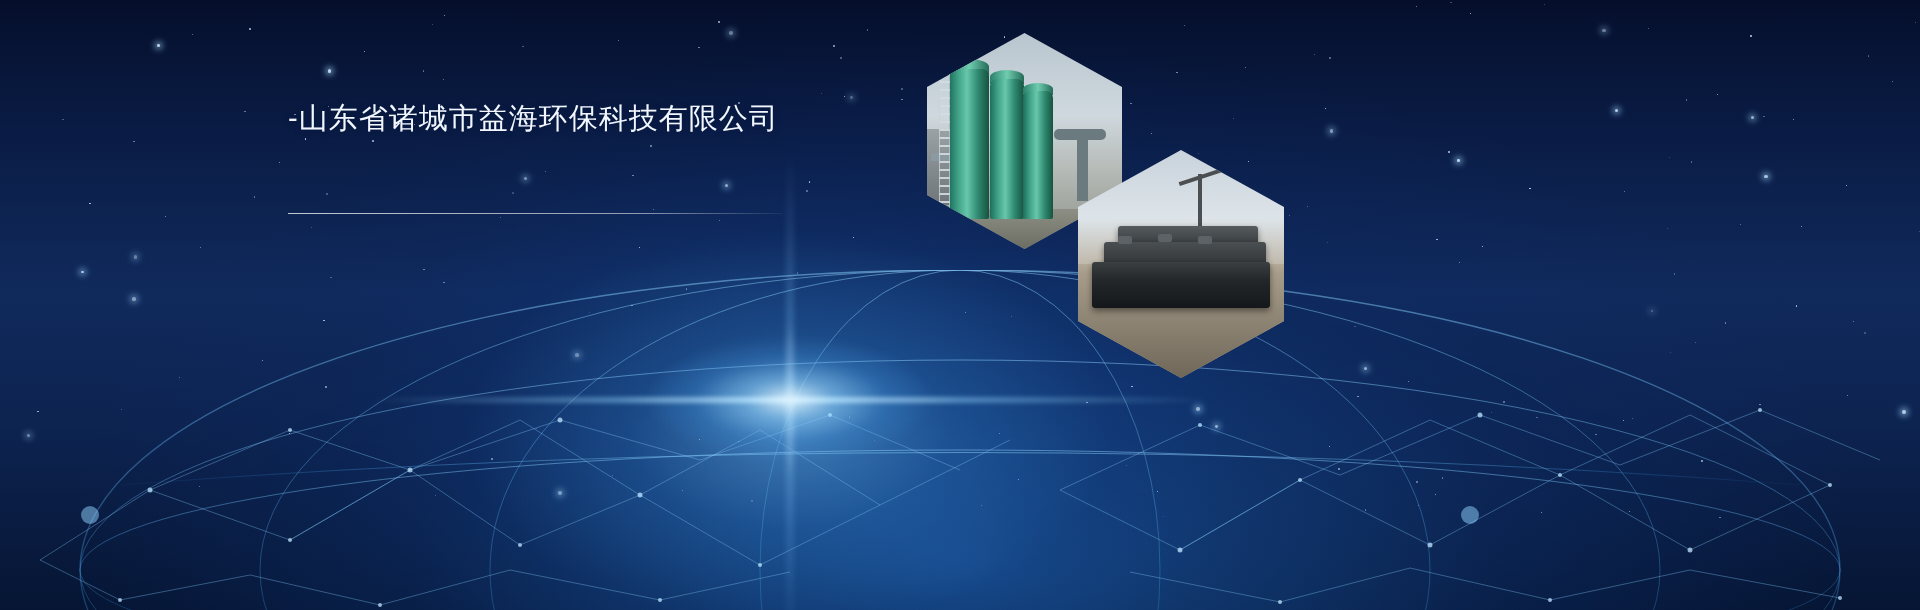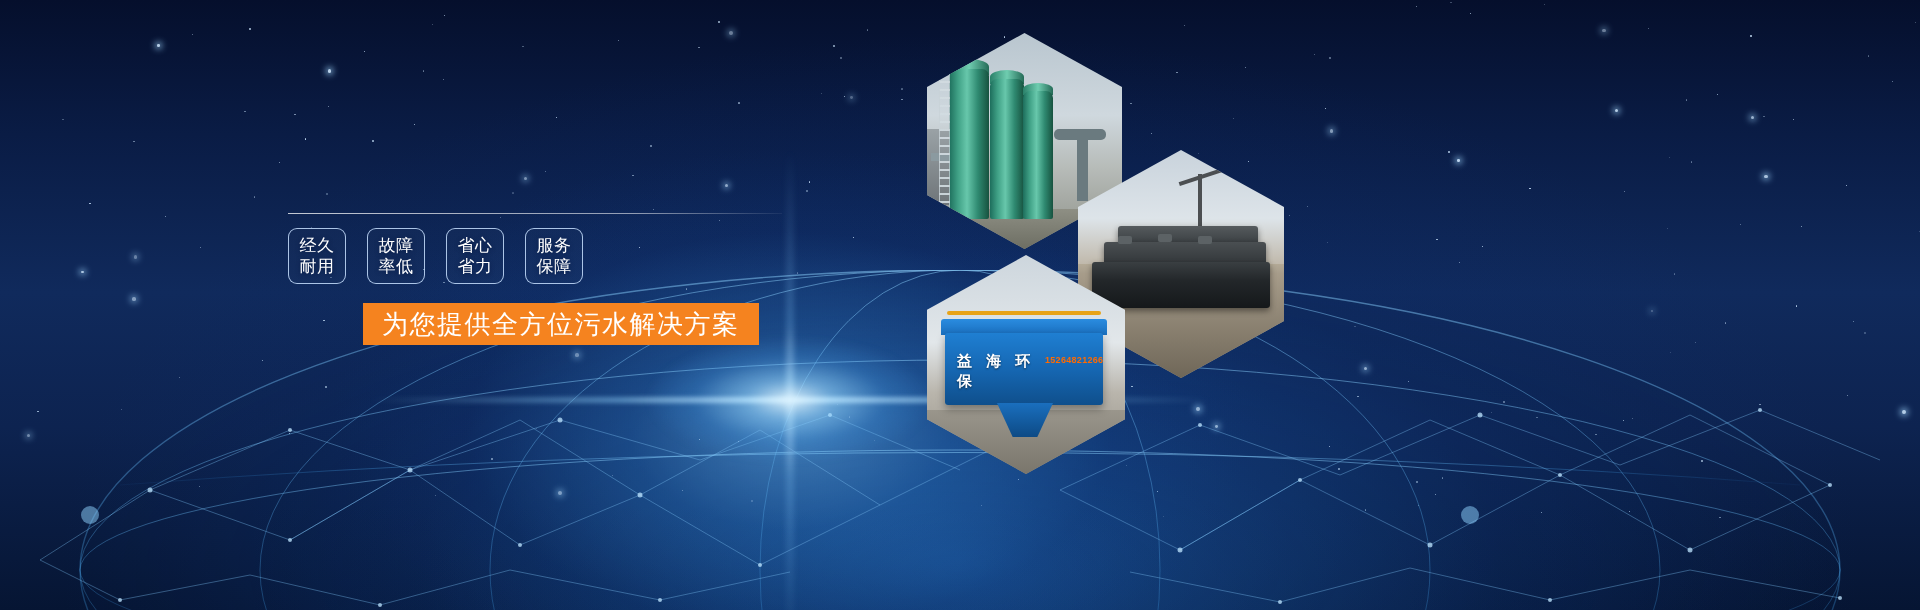--- a/index.html
+++ b/index.html
@@ -387,46 +387,26 @@
   </svg>
 
   <div class="burst">
     <div class="vray"></div>
       <div class="ray"></div>
       <div class="core"></div>
   </div>
 
   <div class="content">
 
+    <div class="subtitle">-山东省诸城市益海环保科技有限公司</div>
 
 
     <div class="divider"></div>
 
-    <div class="badges">
-      <div class="badge">
-        <span>经久</span>
-        <span>耐用</span>
-      </div>
-      <div class="badge">
-        <span>故障</span>
-        <span>率低</span>
-      </div>
-      <div class="badge">
-        <span>省心</span>
-        <span>省力</span>
-      </div>
-      <div class="badge">
-        <span>服务</span>
-        <span>保障</span>
-      </div>
-    </div>
-
-    <div class="cta">
-      <span class="cta-text">为您提供全方位污水解决方案</span>
-    </div>
+
 
   </div>
 
   <div class="hexes">
 
     <div class="hex hex1">
       <div class="art">
         <div class="sky"></div>
         <div class="bldg"></div>
         <div class="ground"></div>
@@ -452,29 +432,16 @@
           <div class="crane"></div>
         <div class="tank t3"></div>
         <div class="tank t2"></div>
         <div class="tank t1"></div>
         <div class="hatch" style="left:40px;top:86px;"></div>
         <div class="hatch" style="left:80px;top:84px;"></div>
         <div class="hatch" style="left:120px;top:86px;"></div>
       </div>
     </div>
 
-    <div class="hex hex3">
-      <div class="art">
-        <div class="sky"></div>
-        <div class="ground"></div>
-        <div class="fib"></div>
-        <div class="rail"></div>
-        <div class="top"></div>
-        <div class="mach"></div>
-        <div class="hop"></div>
-        <div class="brand">益 海 环 保</div>
-        <div class="phone">15264821266</div>
-      </div>
-    </div>
 
   </div>
 
 </div>
 
 </body></html>

